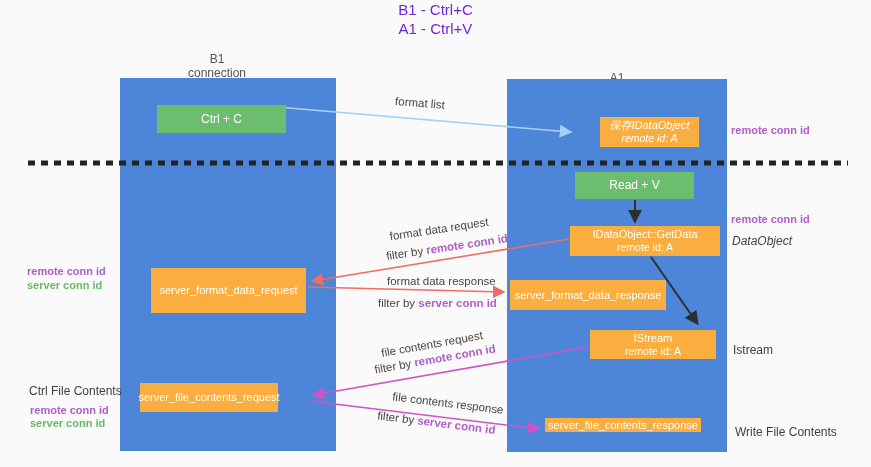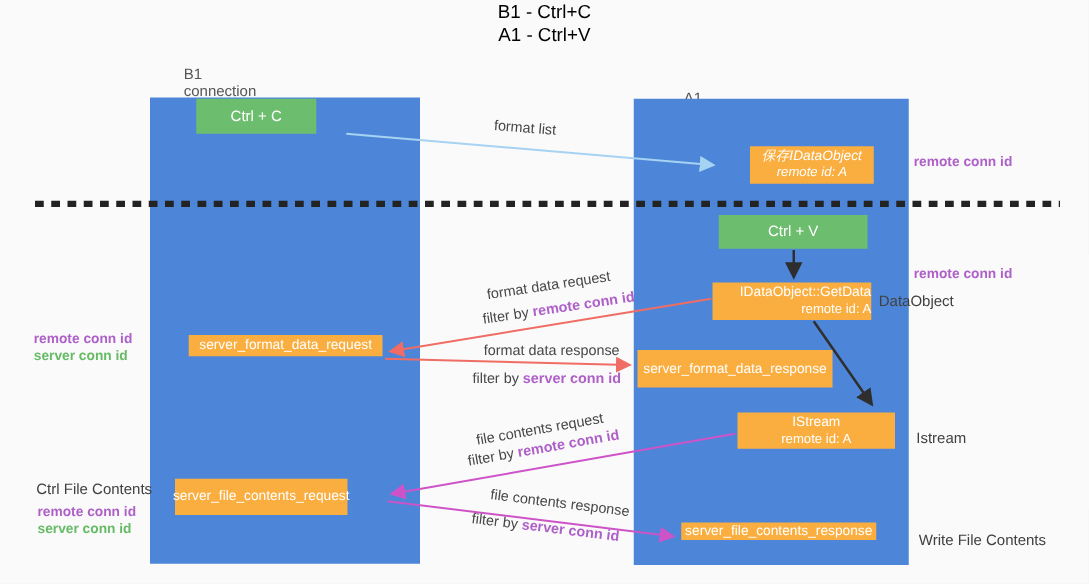--- a/index.html
+++ b/index.html
@@ -7,24 +7,24 @@
   body { font-family: "Liberation Sans", sans-serif; }
   #canvas {
     position: relative;
     width: 871px; height: 467px;
     background: #fafafa;
     overflow: hidden;
   }
   .abs { position:absolute; }
   .title {
     left:0; top:6; width:871px; text-align:center;
-    font-size:15px; color:#000000; line-height:19px;
+    font-size:15px; color:#6d28d9; line-height:19px;
   }
   .colhdr {
-    text-align:left; font-size:12px; color:#555; line-height:14px;
+    text-align:center; font-size:12px; color:#555; line-height:14px;
   }
   .col {
     background:#4d86d8;
   }
   .box {
     display:flex; flex-direction:column; align-items:center; justify-content:center;
     color:#fff; text-align:center; line-height:13px;
   }
   .green  { background:#6cbe6e; font-size:12px; }
   .orange { background:#faae40; font-size:11px; }
@@ -85,39 +85,39 @@
 
     <line x1="569" y1="239" x2="313" y2="281" stroke="#ef6d64" stroke-width="1.6" marker-end="url(#m-red)"></line>
 
     <line x1="308" y1="287" x2="503" y2="292" stroke="#ef6d64" stroke-width="1.6" marker-end="url(#m-red)"></line>
 
     <line x1="588" y1="347" x2="314" y2="395" stroke="#ce53c8" stroke-width="1.6" marker-end="url(#m-mag)"></line>
 
     <line x1="310" y1="401" x2="538" y2="429" stroke="#ce53c8" stroke-width="1.6" marker-end="url(#m-mag)"></line>
   </svg>
 
-  <div class="abs box green" style="left:157px;top:79px;width:96px;height:28px;">
+  <div class="abs box green" style="left:157px;top:105px;width:129px;height:28px;">
     <span>Ctrl + C</span>
   </div>
 
   <div class="abs box orange" style="left:600px;top:117px;width:99px;height:30px;font-style:italic;">
     <span>保存IDataObject</span>
     <span class="l2">remote id: A</span>
   </div>
 
   <div class="abs box green" style="left:575px;top:172px;width:119px;height:27px;">
-    <span>Ctrl + V</span>
+    <span>Read + V</span>
   </div>
 
-  <div class="abs box orange" style="left:570px;top:226px;width:127px;height:30px;align-items:flex-end;">
+  <div class="abs box orange" style="left:570px;top:226px;width:150px;height:30px;">
     <span>IDataObject::GetData</span>
     <span class="l2">remote id: A</span>
   </div>
 
-  <div class="abs box orange" style="left:151px;top:268px;width:155px;height:17px;">
+  <div class="abs box orange" style="left:151px;top:268px;width:155px;height:45px;">
     <span>server_format_data_request</span>
   </div>
 
   <div class="abs box orange" style="left:510px;top:280px;width:156px;height:30px;">
     <span>server_format_data_response</span>
   </div>
 
   <div class="abs box orange" style="left:590px;top:330px;width:126px;height:29px;">
     <span>IStream</span>
     <span class="l2">remote id: A</span>
@@ -148,21 +148,21 @@
     <span>filter by </span><span class="purple">remote conn id</span>
   </div>
 
   <div class="abs alabel" style="left:392px;top:397px;width:110px;transform:rotate(7deg);">file contents response</div>
   <div class="abs alabel" style="left:377px;top:416px;width:108px;transform:rotate(7deg);">
     <span>filter by </span><span class="purple">server conn id</span>
   </div>
 
   <div class="abs connid purple" style="left:731px;top:123px;">remote conn id</div>
   <div class="abs connid purple" style="left:731px;top:212px;">remote conn id</div>
-  <div class="abs side" style="left:703px;top:234px;">DataObject</div>
+  <div class="abs side" style="left:732px;top:234px;font-style:italic;">DataObject</div>
   <div class="abs side" style="left:733px;top:343px;">Istream</div>
   <div class="abs side" style="left:735px;top:425px;">Write File Contents</div>
 
   <div class="abs connid purple" style="left:27px;top:264px;">remote conn id</div>
   <div class="abs connid greentxt" style="left:27px;top:278px;">server conn id</div>
   <div class="abs side" style="left:29px;top:384px;">Ctrl File Contents</div>
   <div class="abs connid purple" style="left:30px;top:403px;">remote conn id</div>
   <div class="abs connid greentxt" style="left:30px;top:416px;">server conn id</div>
 
 </div>

